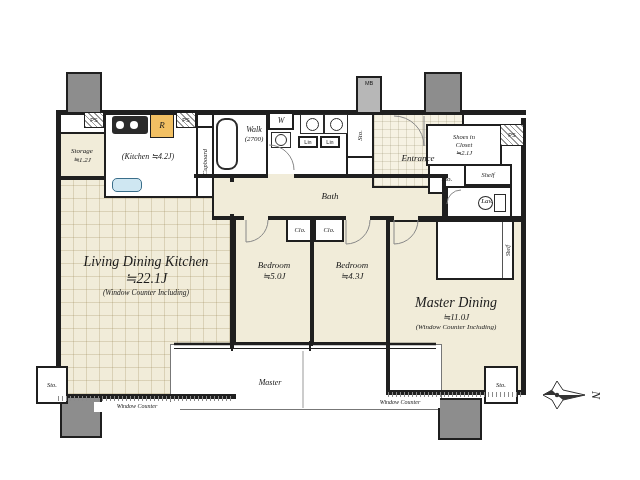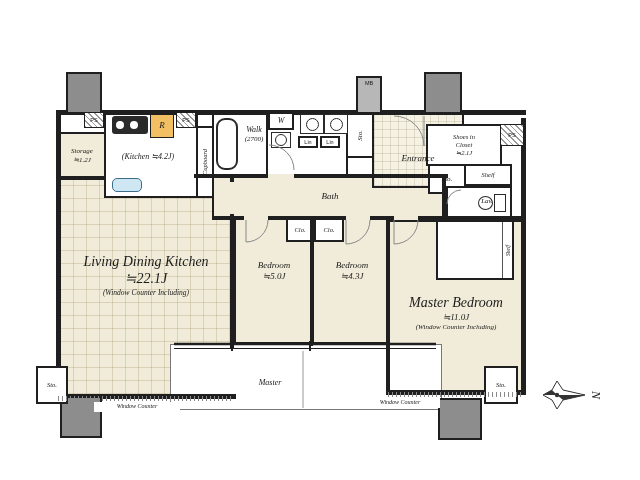--- a/index.html
+++ b/index.html
@@ -204,21 +204,21 @@
     <span>≒5.0J</span>
   </div>
   <div class="abs lbl f9" style="left:316px;top:256px;width:72px;height:30px">
     <span>Bedroom</span>
     <span>≒4.3J</span>
   </div>
   <div class="abs lbl" style="left:502px;top:222px;width:12px;height:56px;border-left:1px solid #555">
       <span class="vtext f55">Shelf</span>
     </div>
   <div class="abs lbl" style="left:392px;top:290px;width:128px;height:46px">
-    <span class="f10">Master Bedroom</span>
+    <span class="f10">Master Dining</span>
     <span class="f9">≒11.0J</span>
     <span class="f7">(Window Counter Including)</span>
   </div>
   <div class="abs lbl f8" style="left:238px;top:376px;width:64px;height:14px">
       <span>Master</span>
     </div>
 
   <svg class="abs" style="left:0;top:0;pointer-events:none" width="640" height="480">
     <g stroke="#1f1f1f">
       <line x1="174" y1="344" x2="436" y2="344" stroke-width="2.5"></line>

